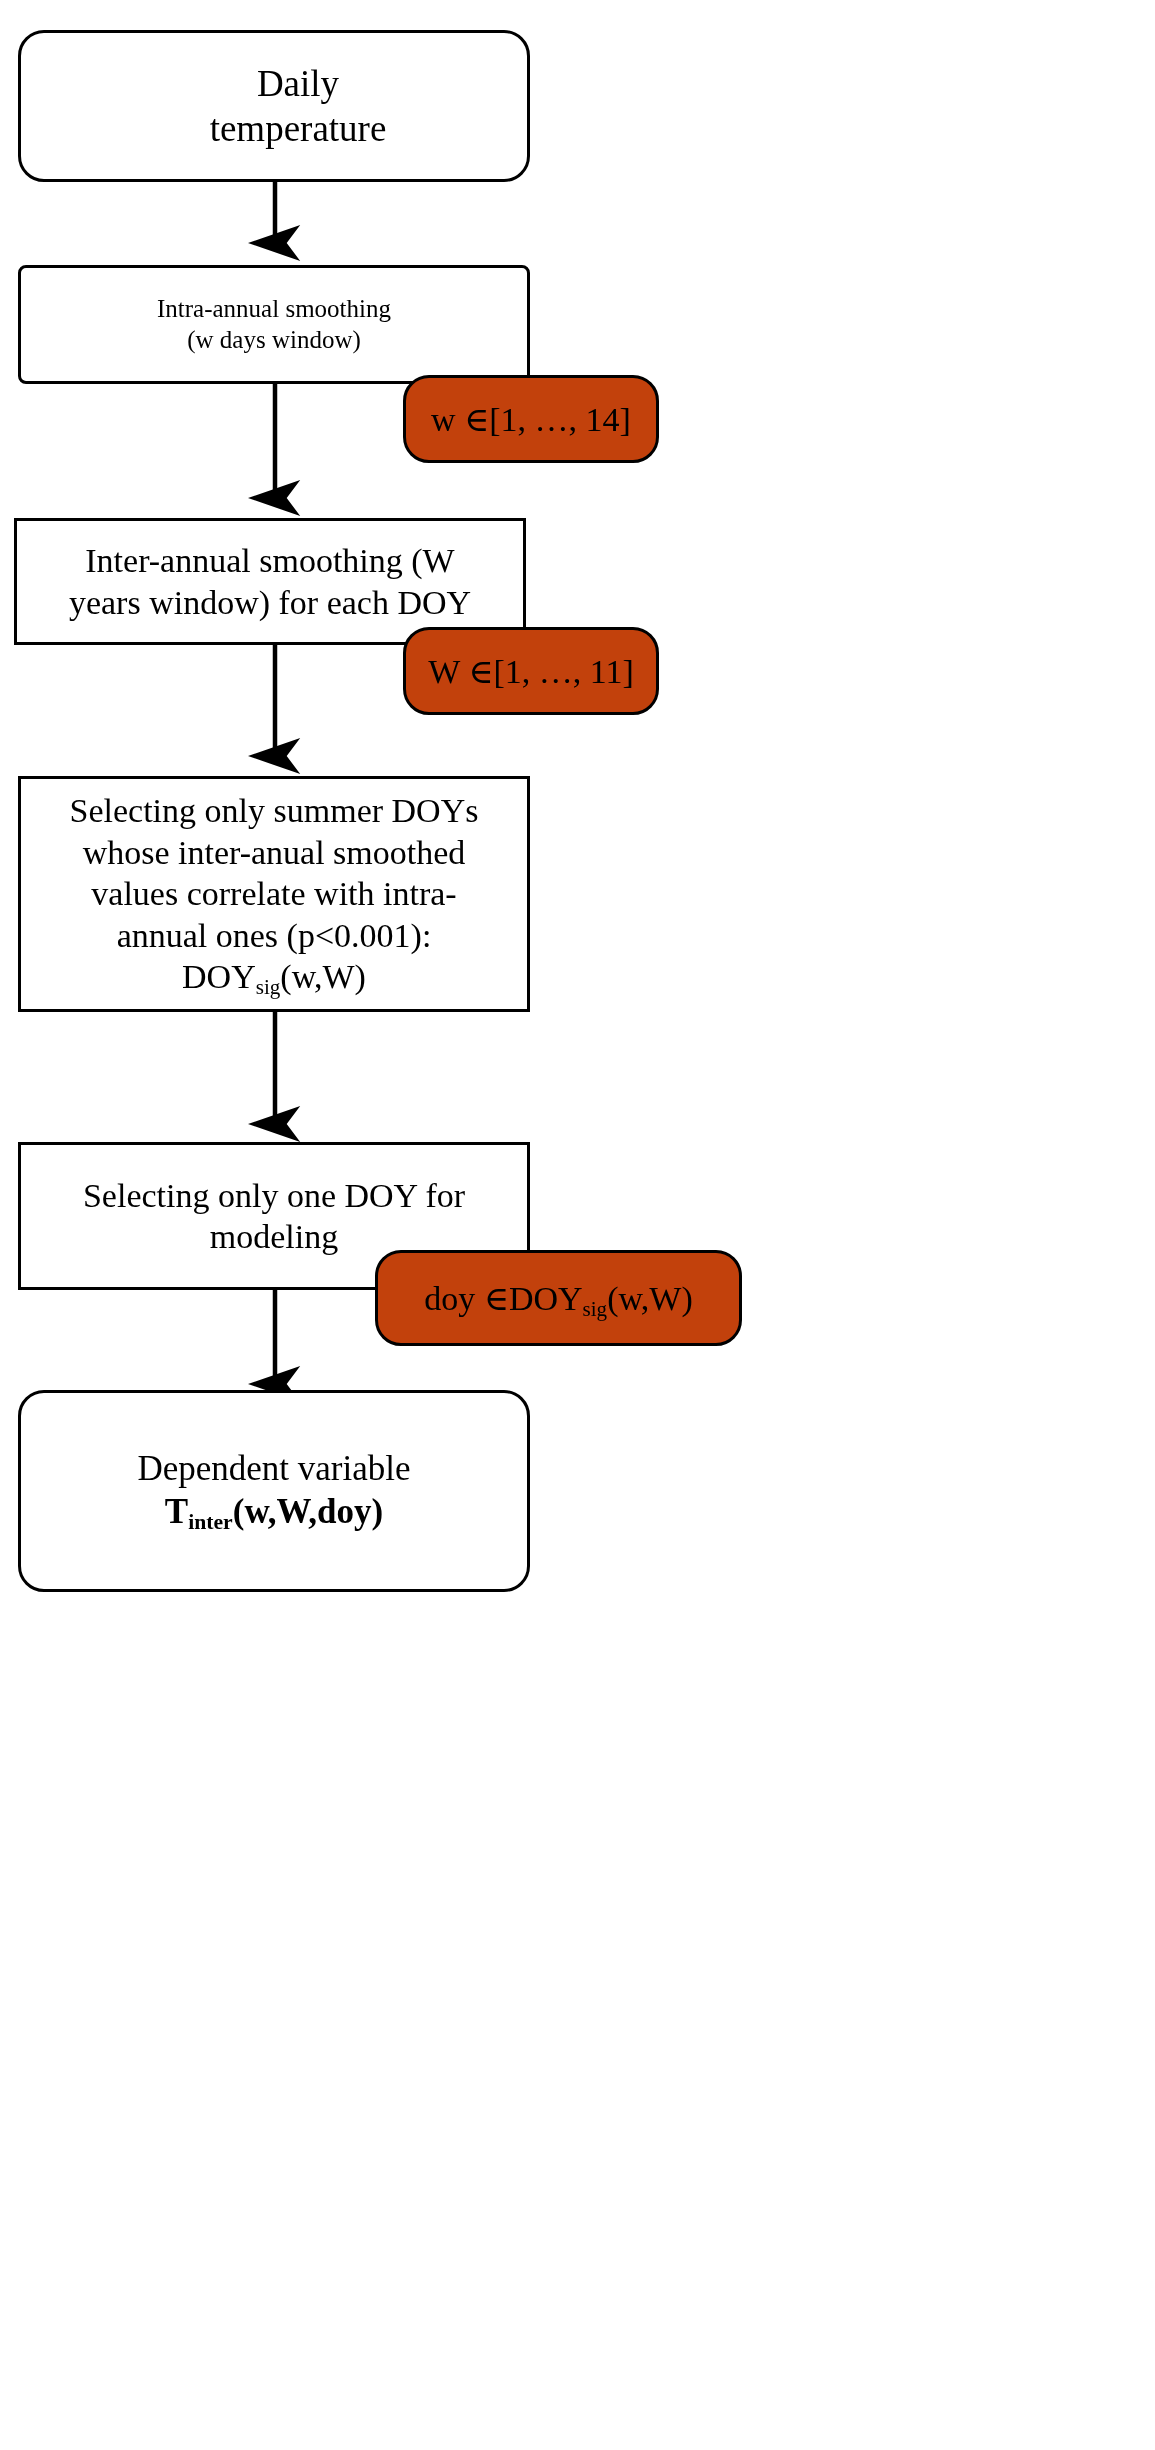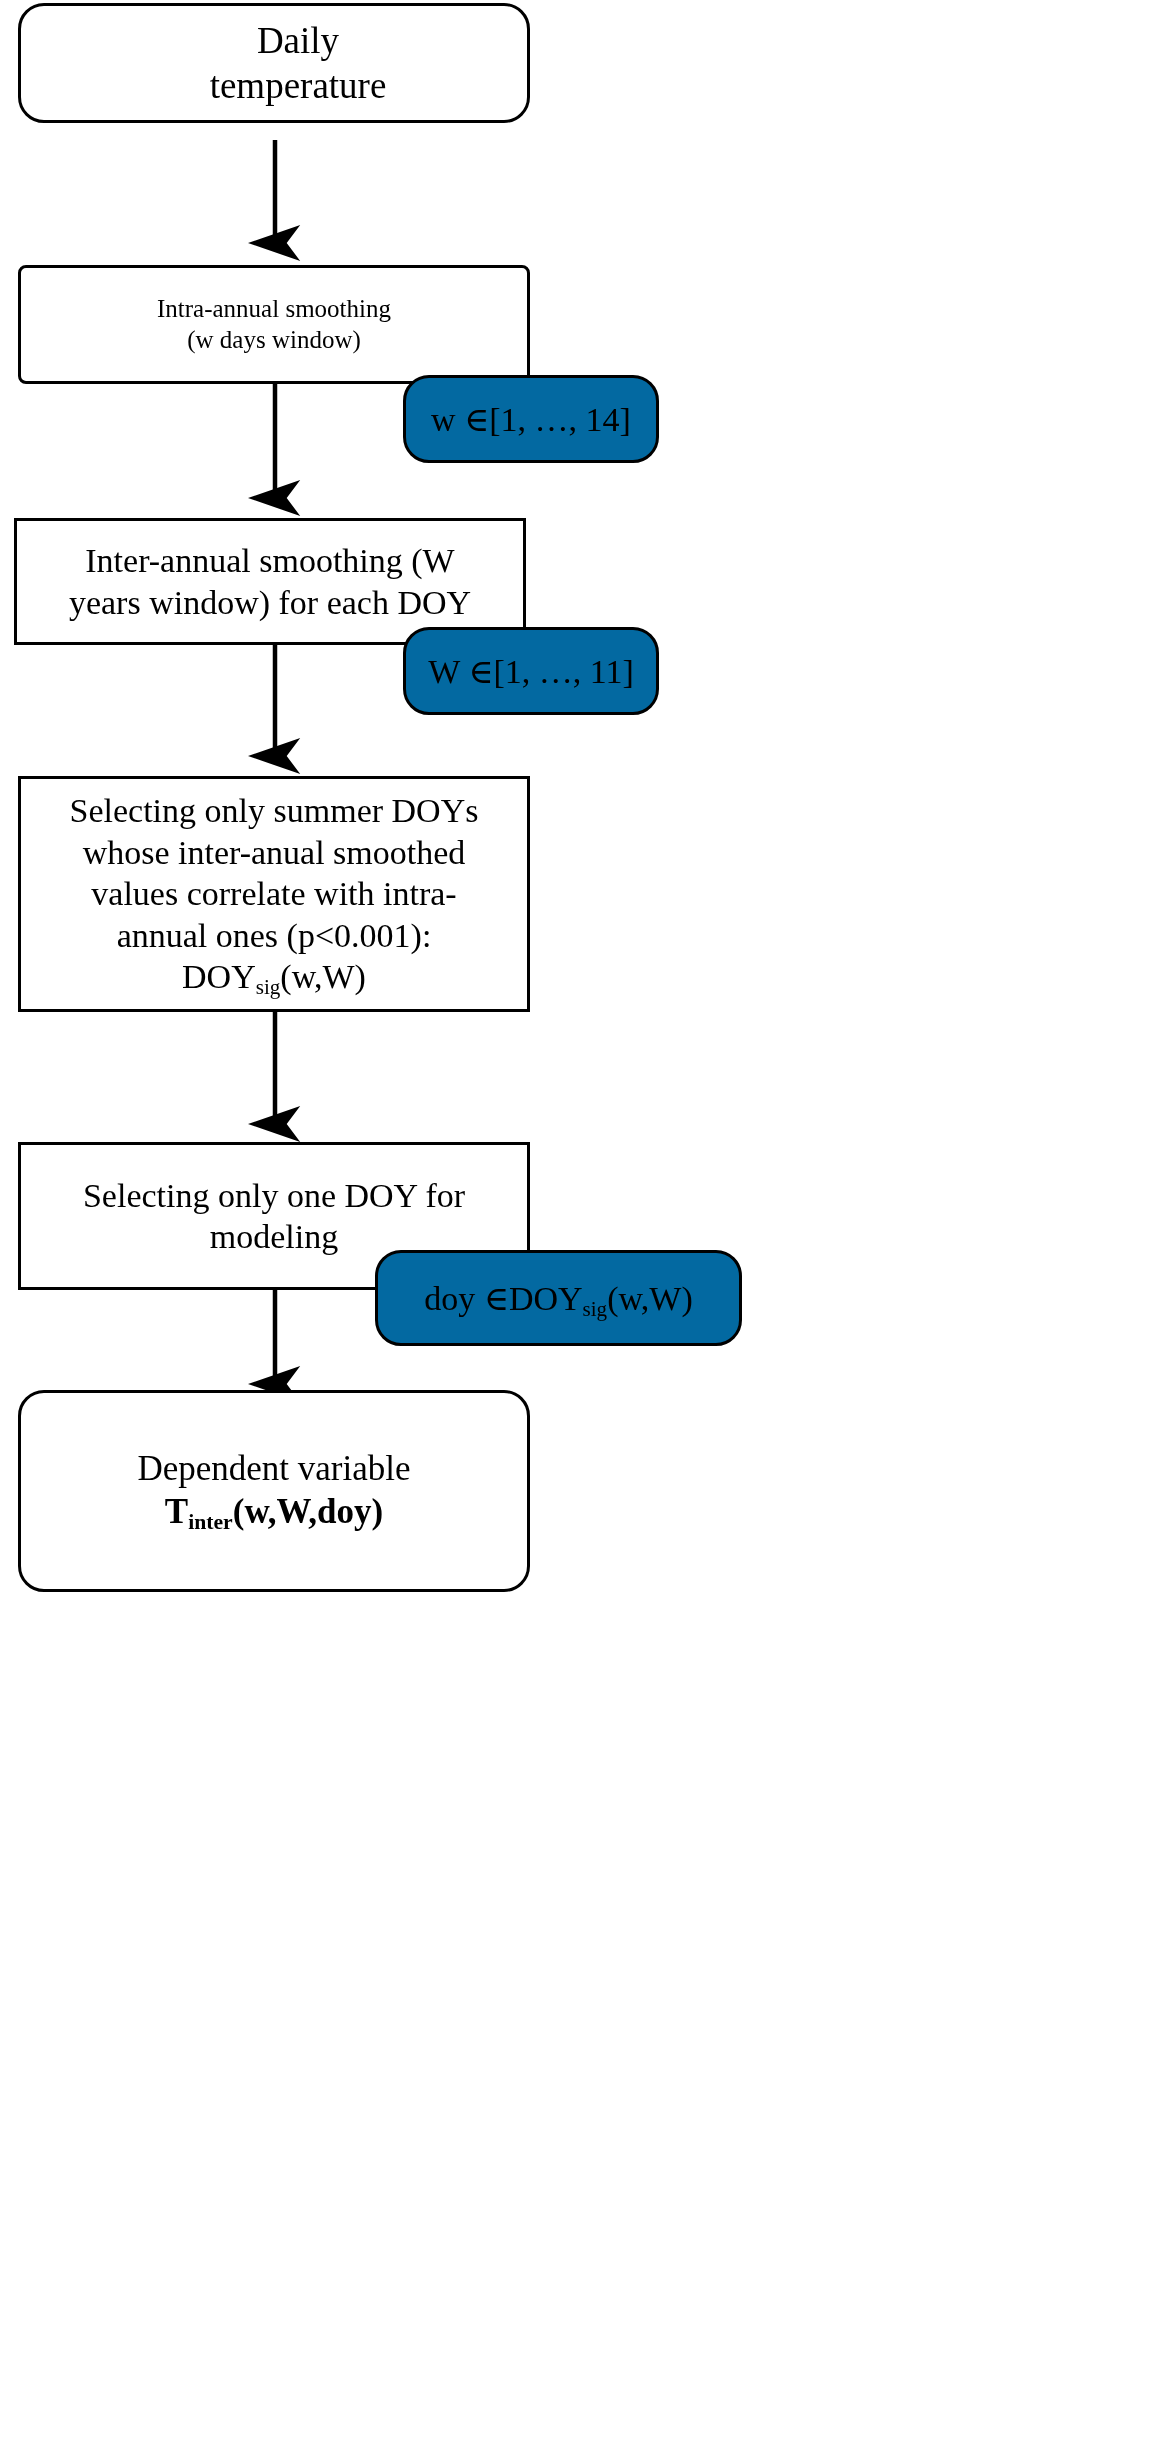--- a/index.html
+++ b/index.html
@@ -19,21 +19,21 @@
     z-index:2;
   }
   .node.rounded{border-radius:26px;}
   .node .txt{display:block;padding:0 10px;}
 
   .ann{
     position:absolute;
     box-sizing:border-box;
     border:3px solid #000;
     border-radius:26px;
-    background:#0369a1;
+    background:#c2410c;
     display:flex;
     align-items:center;
     justify-content:center;
     text-align:center;
     z-index:5;
     white-space:nowrap;
   }
 
   .conn{position:absolute;z-index:1;}
   .conn svg{display:block;overflow:visible;}
@@ -57,21 +57,21 @@
       <g stroke="#000" stroke-width="4.5" fill="none" marker-end="url(#ah)">
         <line x1="275" y1="140" x2="275" y2="243"></line>
         <line x1="275" y1="384" x2="275" y2="498"></line>
         <line x1="275" y1="645" x2="275" y2="756"></line>
         <line x1="275" y1="1012" x2="275" y2="1124"></line>
         <line x1="275" y1="1290" x2="275" y2="1384"></line>
       </g>
     </svg>
   </div>
 
-  <div class="node rounded" style="left:18px;top:3px;width:512px;height:120px;font-size:37px;padding-left:48px;">
+  <div class="node rounded" style="left:18px;top:30px;width:512px;height:152px;font-size:37px;padding-left:48px;">
     <span class="txt">
       <span>Daily</span><br>
       <span>temperature</span>
     </span>
   </div>
 
   <div class="node" style="left:18px;top:265px;width:512px;height:119px;font-size:25px;border-radius:8px;">
     <span class="txt">
       <span>Intra-annual smoothing</span><br>
       <span>(w days window)</span>

